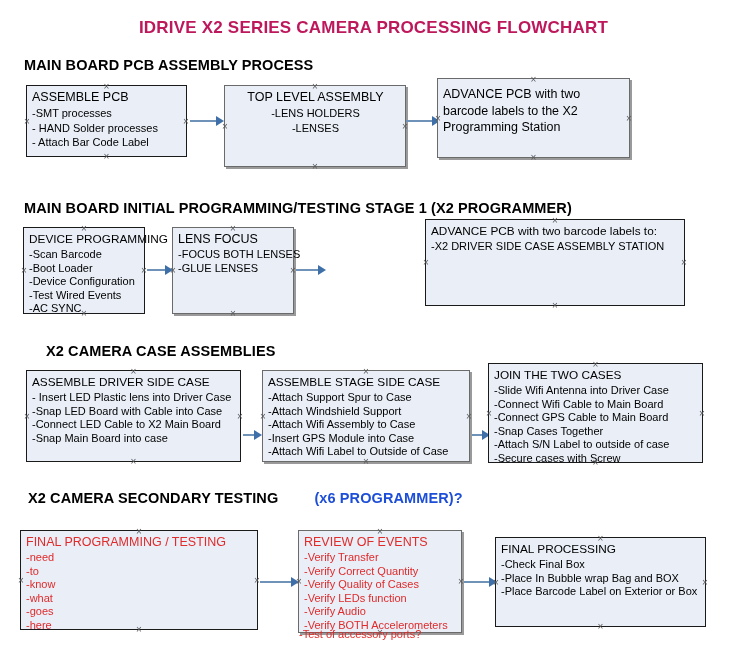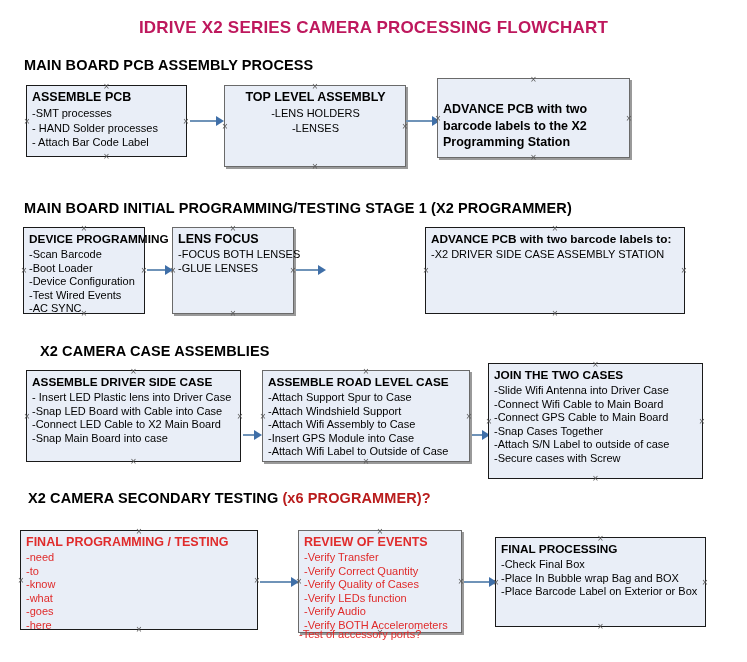--- a/index.html
+++ b/index.html
@@ -33,37 +33,38 @@
   }
   .section-head {
     position: absolute;
     font-size: 14.5px;
     font-weight: bold;
     color: #000;
     white-space: nowrap;
     letter-spacing: 0.1px;
   }
   .section-head .accent {
-    color: #b91c1c;
+    color: #1d4ed8;
+    margin-left: 32px;
   }
   .node {
     position: absolute;
     background: #e9eef7;
     border: 1.4px solid #1a1a1a;
     box-sizing: border-box;
     padding: 4px 4px 3px 5px;
     overflow: visible;
   }
   .node.shadowed {
     border: 1.4px solid #6a6a6a;
     box-shadow: 2px 2px 0 #9a9a9a;
   }
   .node .n-title {
     font-size: 12.5px;
-    font-weight: bold;
+    font-weight: normal;
     line-height: 15px;
     white-space: nowrap;
     color: #000;
     margin-bottom: 1px;
   }
   .node .n-title.small {
     font-size: 11.8px;
   }
   .node .n-line {
     font-size: 11px;
@@ -146,21 +147,21 @@
     <div class="n-line">-LENSES</div>
     <span class="handle" style="left:50%; top:0;"></span>
     <span class="handle" style="left:50%; top:100%;"></span>
     <span class="handle" style="left:0; top:50%;"></span>
     <span class="handle" style="left:100%; top:50%;"></span>
   </div>
 
   <div class="conn" style="left:406px; top:120px; width:30px;"></div>
   <div class="arrowhead" style="left:432px; top:116px;"></div>
 
-  <div class="node shadowed" style="left:437px; top:78px; width:193px; height:80px; padding-top:22px;">
+  <div class="node shadowed" style="left:437px; top:78px; width:193px; height:80px; padding-top:7px;">
     <div class="n-title wrapper">ADVANCE PCB with two barcode labels to the  X2 Programming Station</div>
     <span class="handle" style="left:50%; top:0;"></span>
     <span class="handle" style="left:50%; top:100%;"></span>
     <span class="handle" style="left:0; top:50%;"></span>
     <span class="handle" style="left:100%; top:50%;"></span>
   </div>
 
   <div class="section-head" style="left:24px; top:200px;">
     <span>MAIN BOARD INITIAL PROGRAMMING/TESTING STAGE 1 (X2 PROGRAMMER)</span>
   </div>
@@ -187,65 +188,65 @@
     <div class="n-line tight">-GLUE LENSES</div>
     <span class="handle" style="left:50%; top:0;"></span>
     <span class="handle" style="left:50%; top:100%;"></span>
     <span class="handle" style="left:0; top:50%;"></span>
     <span class="handle" style="left:100%; top:50%;"></span>
   </div>
 
   <div class="conn" style="left:296px; top:269px; width:26px;"></div>
   <div class="arrowhead" style="left:318px; top:265px;"></div>
 
-  <div class="node" style="left:425px; top:227px; width:260px; height:87px;">
+  <div class="node" style="left:425px; top:219px; width:260px; height:87px;">
     <div class="n-title small">ADVANCE PCB with two barcode labels to:</div>
     <div class="n-line tight">-X2 DRIVER  SIDE  CASE  ASSEMBLY STATION</div>
     <span class="handle" style="left:50%; top:0;"></span>
     <span class="handle" style="left:50%; top:100%;"></span>
     <span class="handle" style="left:0; top:50%;"></span>
     <span class="handle" style="left:100%; top:50%;"></span>
   </div>
 
-  <div class="section-head" style="left:40px; top:343px;">
+  <div class="section-head" style="left:46px; top:343px;">
     <span>X2 CAMERA CASE ASSEMBLIES</span>
   </div>
 
   <div class="node" style="left:26px; top:370px; width:215px; height:92px;">
     <div class="n-title small">ASSEMBLE DRIVER SIDE CASE</div>
     <div class="n-line tight">- Insert LED Plastic lens into Driver Case</div>
     <div class="n-line tight">-Snap LED Board with Cable into Case</div>
     <div class="n-line tight">-Connect LED Cable to X2 Main Board</div>
     <div class="n-line tight">-Snap Main Board into case</div>
     <span class="handle" style="left:50%; top:0;"></span>
     <span class="handle" style="left:50%; top:100%;"></span>
     <span class="handle" style="left:0; top:50%;"></span>
     <span class="handle" style="left:100%; top:50%;"></span>
   </div>
 
   <div class="conn" style="left:243px; top:434px; width:16px;"></div>
   <div class="arrowhead" style="left:254px; top:430px;"></div>
 
   <div class="node shadowed" style="left:262px; top:370px; width:208px; height:92px;">
-    <div class="n-title small">ASSEMBLE ROAD LEVEL CASE</div>
+    <div class="n-title small">ASSEMBLE STAGE SIDE CASE</div>
     <div class="n-line tight">-Attach Support Spur to Case</div>
     <div class="n-line tight">-Attach Windshield Support</div>
     <div class="n-line tight">-Attach Wifi Assembly to Case</div>
     <div class="n-line tight">-Insert GPS Module into Case</div>
     <div class="n-line tight">-Attach Wifi Label to Outside of Case</div>
     <span class="handle" style="left:50%; top:0;"></span>
     <span class="handle" style="left:50%; top:100%;"></span>
     <span class="handle" style="left:0; top:50%;"></span>
     <span class="handle" style="left:100%; top:50%;"></span>
   </div>
 
   <div class="conn" style="left:472px; top:434px; width:16px;"></div>
   <div class="arrowhead" style="left:482px; top:430px;"></div>
 
-  <div class="node" style="left:488px; top:363px; width:215px; height:116px;">
+  <div class="node" style="left:488px; top:363px; width:215px; height:100px;">
     <div class="n-title small">JOIN THE TWO CASES</div>
     <div class="n-line tight">-Slide Wifi Antenna into Driver Case</div>
     <div class="n-line tight">-Connect Wifi Cable to Main Board</div>
     <div class="n-line tight">-Connect GPS Cable to Main Board</div>
     <div class="n-line tight">-Snap Cases Together</div>
     <div class="n-line tight">-Attach S/N Label to outside of case</div>
     <div class="n-line tight">-Secure cases with Screw</div>
     <span class="handle" style="left:50%; top:0;"></span>
     <span class="handle" style="left:50%; top:100%;"></span>
     <span class="handle" style="left:0; top:50%;"></span>

